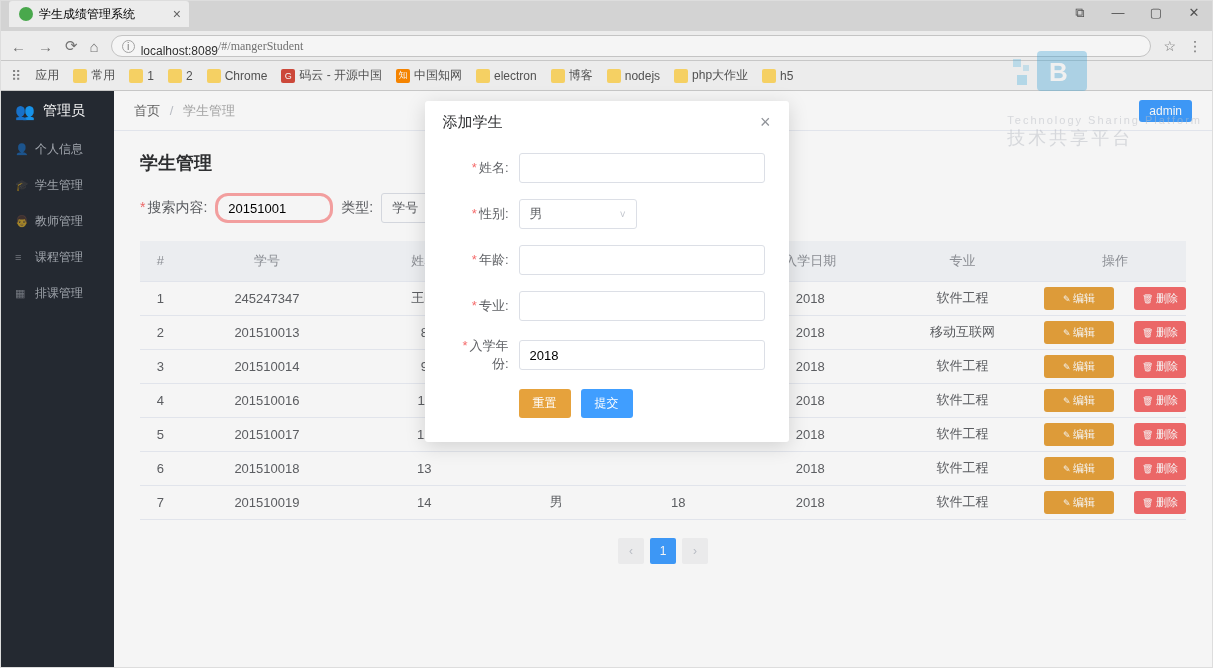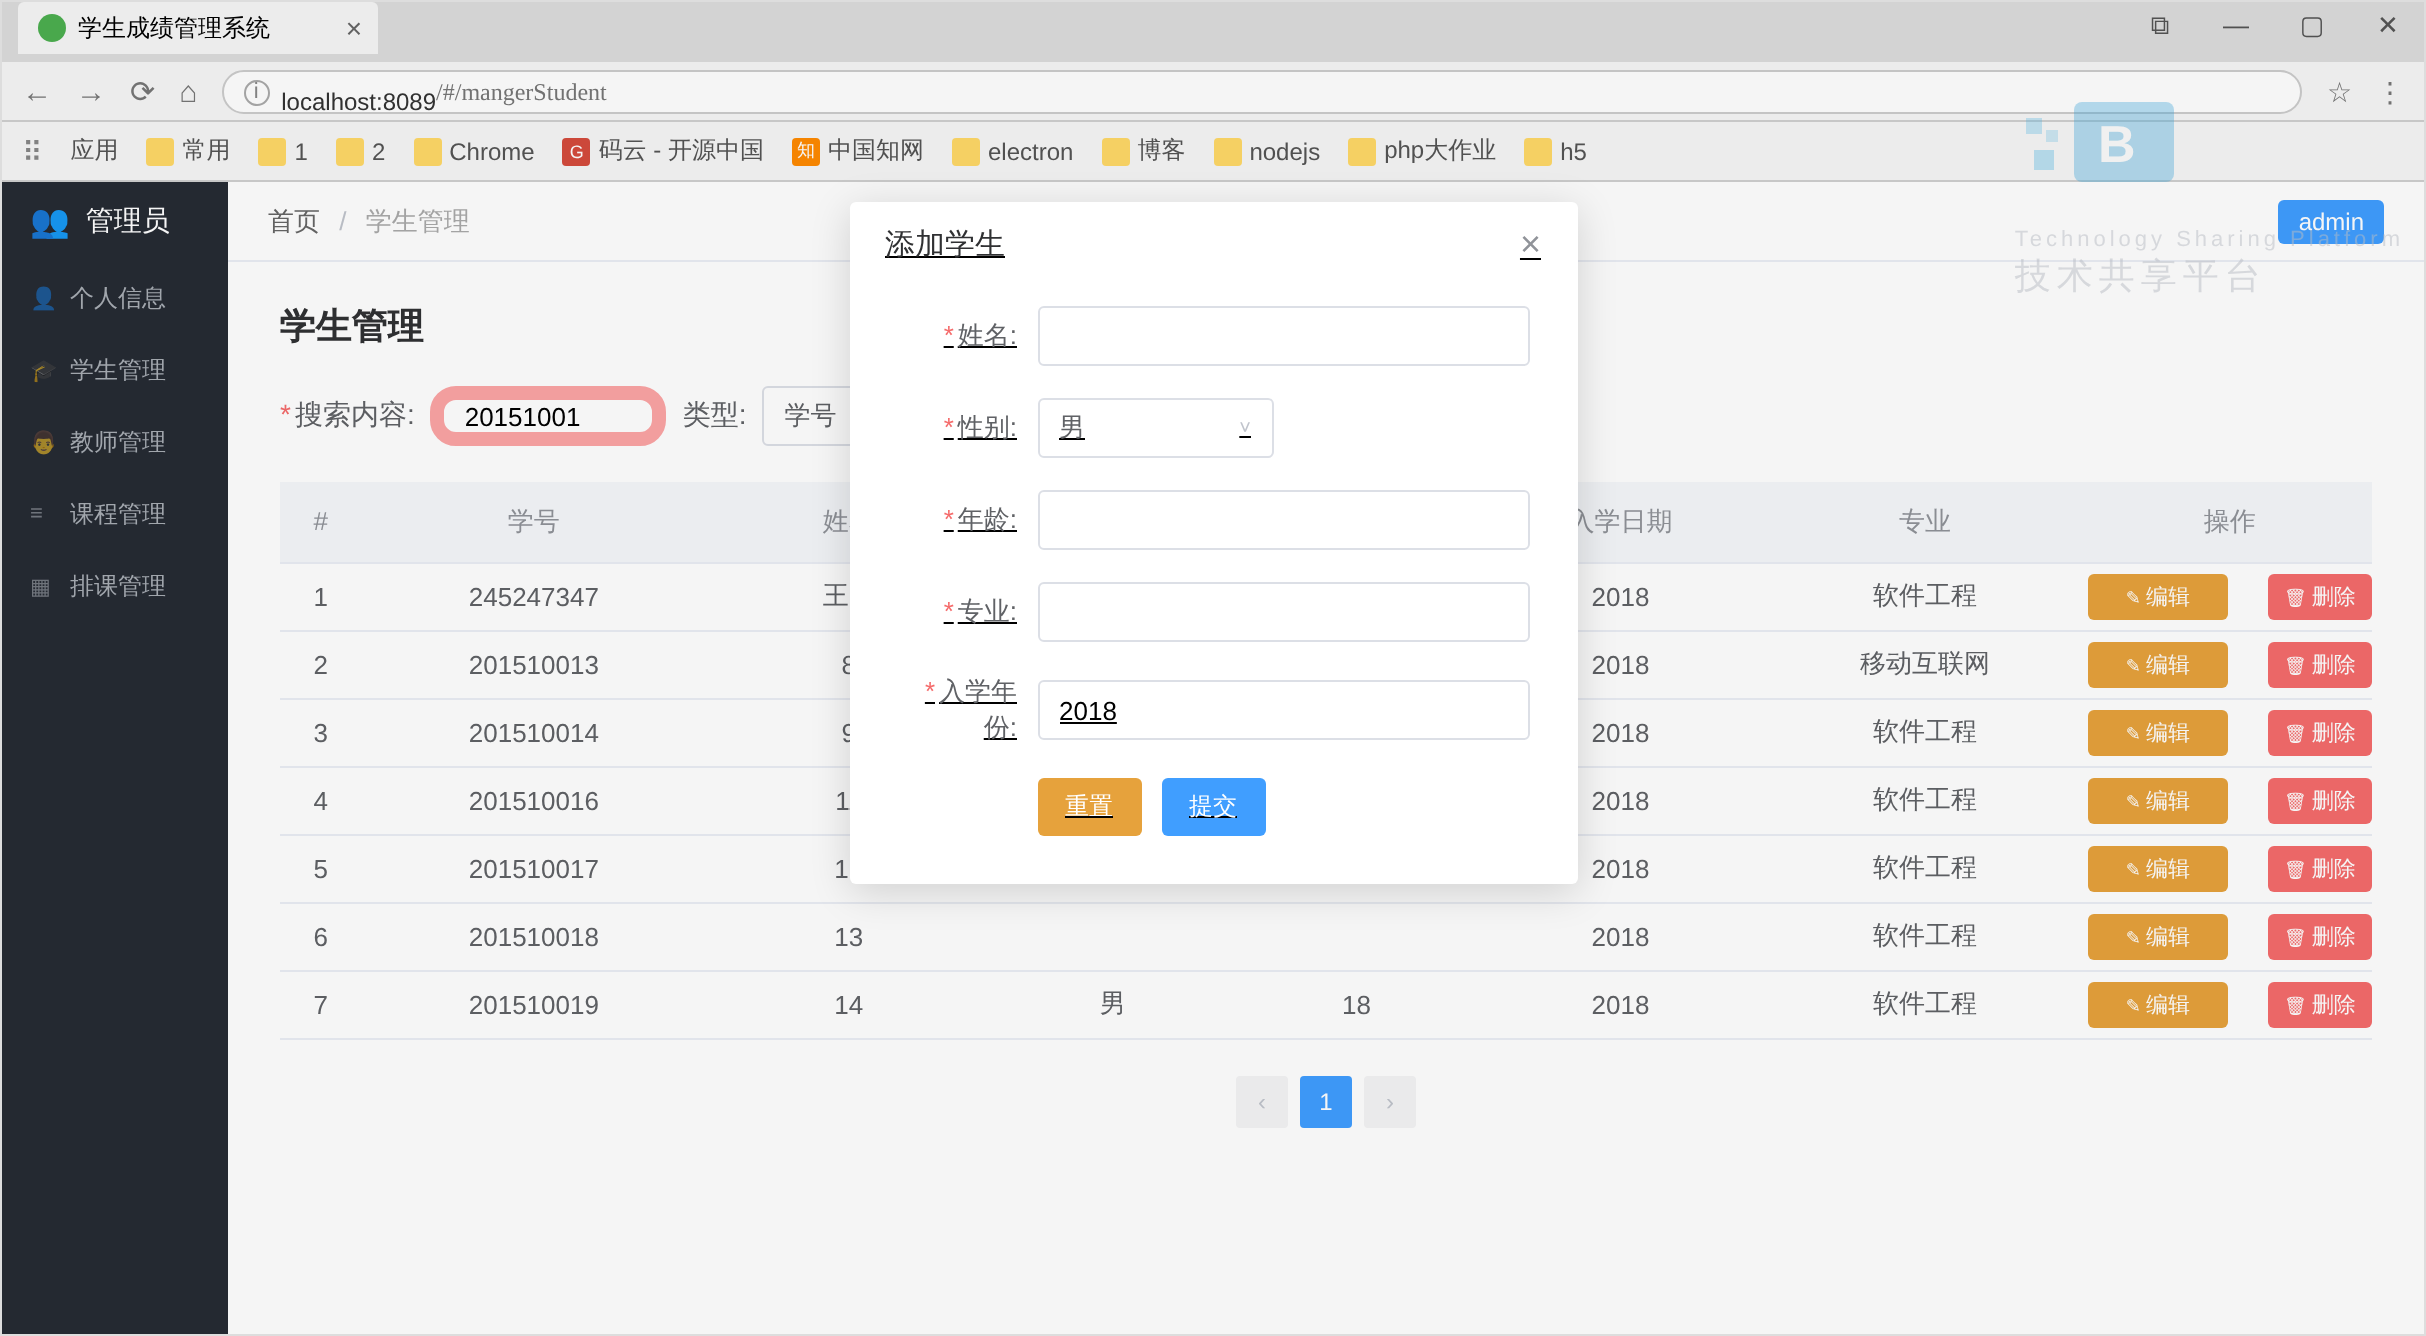--- a/index.html
+++ b/index.html
@@ -40,36 +40,36 @@
     .breadcrumb { font-size: 13px; color: #666; }
     .breadcrumb .cur { color: #aaa; }
     .breadcrumb .sep { color: #c0c4cc; margin: 0 6px; }
     .admin-pill { background: #409eff; color: #fff; padding: 4px 10px; border-radius: 3px; font-size: 12px; }
     
     .content { padding: 20px 26px; flex: 1; overflow: auto; background: #fff; }
     .page-title { font-size: 18px; font-weight: 600; color: #303133; margin-bottom: 18px; }
     .filter-row { display: flex; align-items: center; gap: 8px; margin-bottom: 18px; }
     .filter-label { font-size: 14px; color: #606266; }
     .req { color: #f56c6c; margin-right: 2px; }
-    .filter-input { width: 118px; height: 30px; border: 7px solid #fca5a5; border-radius: 13px; padding: 0 10px; font-size: 13px; }
+    .filter-input { width: 118px; height: 30px; border: 3px solid #fca5a5; border-radius: 13px; padding: 0 10px; font-size: 13px; }
     .filter-select { width: 80px; height: 30px; border: 1px solid #dcdfe6; border-radius: 3px; padding: 0 10px; font-size: 13px; background: #fff; position: relative; display: flex; align-items: center; color: #606266; }
     
     table { width: 100%; border-collapse: collapse; }
     th { background: #f5f7fa; height: 40px; font-weight: 500; color: #909399; font-size: 13px; border-bottom: 1px solid #ebeef5; text-align: center; }
     td { height: 34px; text-align: center; color: #606266; font-size: 13px; border-bottom: 1px solid #ebeef5; }
     .btn-edit { background: #e6a23c; color: #fff; border: none; padding: 4px 19px; border-radius: 3px; font-size: 11px; margin-right: 20px; cursor: pointer; }
     .btn-del { background: #f56c6c; color: #fff; border: none; padding: 4px 8px; border-radius: 3px; font-size: 11px; cursor: pointer; }
     .btn-edit::before { content: "✎ "; font-size: 9px; }
     .btn-del::before { content: "🗑 "; font-size: 9px; }
     
     .pagination { display: flex; justify-content: center; align-items: center; gap: 6px; margin-top: 18px; }
     .pg-btn { width: 26px; height: 26px; background: #f4f4f5; display: flex; align-items: center; justify-content: center; border-radius: 2px; color: #c0c4cc; font-size: 12px; cursor: pointer; }
     .pg-btn.active { background: #409eff; color: #fff; }
     
-    .modal-overlay { position: absolute; inset: 0; background: rgba(0,0,0,0.04); display: flex; align-items: flex-start; justify-content: center; padding-top: 100px; text-decoration: underline; }
+    .modal-overlay { position: absolute; inset: 0; background: rgba(0,0,0,0.04); display: flex; align-items: flex-start; justify-content: center; padding-top: 100px; }
     .modal { width: 364px; background: #fff; border-radius: 3px; box-shadow: 0 4px 20px rgba(0,0,0,0.15); }
     .modal-header { height: 42px; display: flex; align-items: center; justify-content: space-between; padding: 0 18px; }
     .modal-title { font-size: 15px; color: #303133; }
     .modal-close { color: #909399; font-size: 18px; cursor: pointer; }
     .modal-body { padding: 10px 24px 24px; }
     .form-row { display: flex; align-items: center; margin-bottom: 16px; }
     .form-label { width: 70px; text-align: right; font-size: 13px; color: #606266; padding-right: 10px; }
     .form-input { flex: 1; height: 30px; border: 1px solid #dcdfe6; border-radius: 3px; padding: 0 10px; font-size: 13px; }
     .form-select { flex: 0 0 118px; height: 30px; border: 1px solid #dcdfe6; border-radius: 3px; padding: 0 10px; font-size: 13px; display: flex; align-items: center; justify-content: space-between; color: #606266; background: #fff; }
     .chev { color: #c0c4cc; font-size: 10px; }

